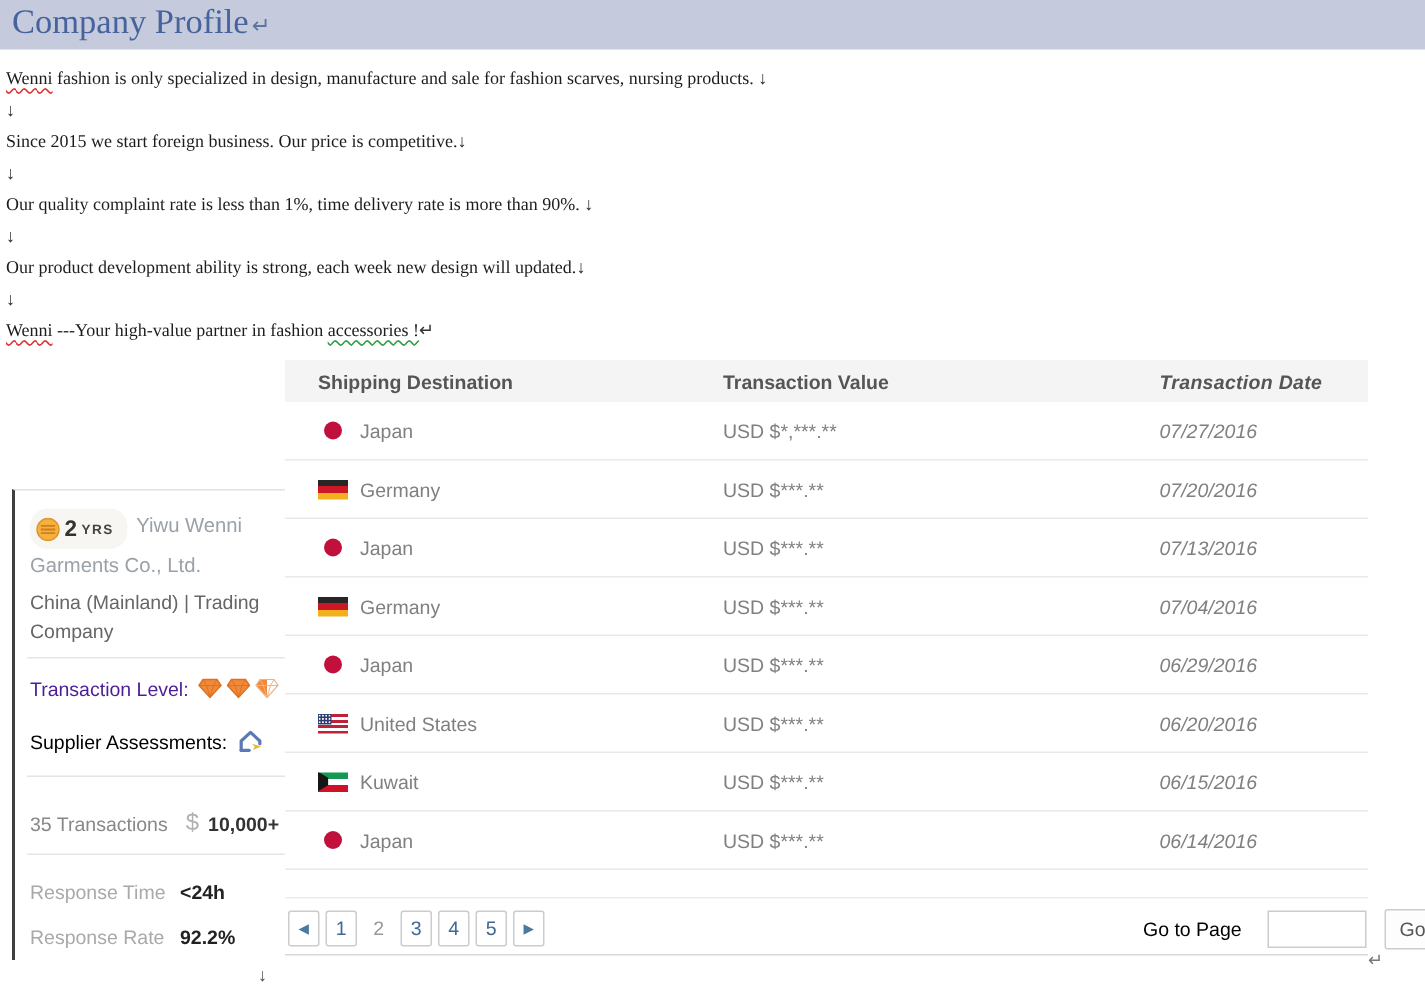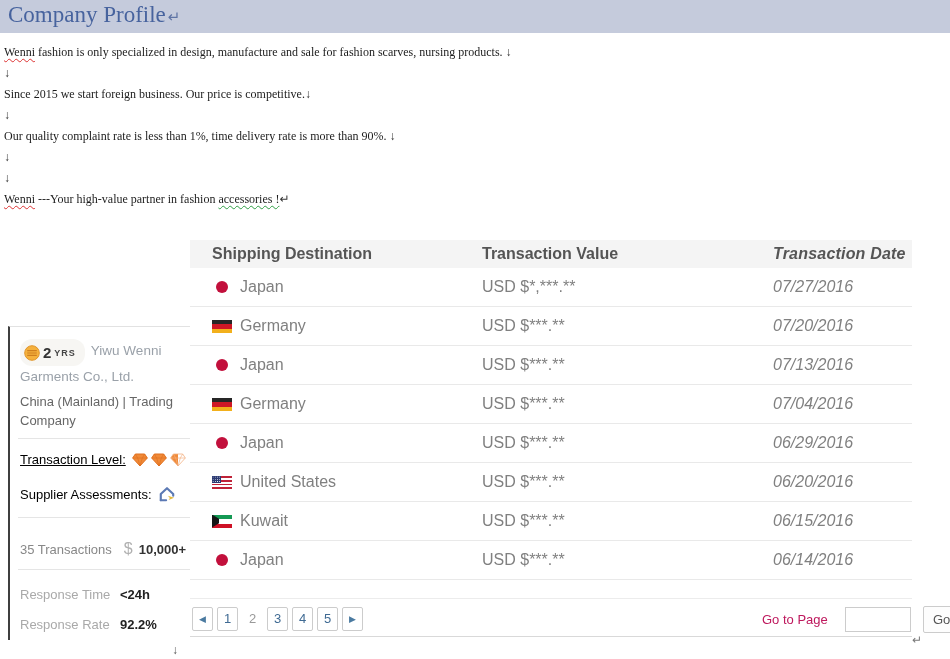--- a/index.html
+++ b/index.html
@@ -15,21 +15,21 @@
 
   
   .about { position:absolute; left:4px; top:42px; width:900px;
            font-family:"Liberation Serif", serif; font-size:12px; color:#1c1c1c; line-height:21px; }
   .about .ln { height:21px; white-space:nowrap; }
   .spell-red  { text-decoration:underline wavy #d33; text-decoration-thickness:1px; text-underline-offset:2px; }
   .spell-grn  { text-decoration:underline wavy #2f9e44; text-decoration-thickness:1px; text-underline-offset:2px; }
   .mark { color:#333; }
 
   
-  .txtable { position:absolute; left:190px; top:240px; width:722px; font-size:16px; }
+  .txtable { position:absolute; left:190px; top:240px; width:722px; font-size:13px; }
   .thead { display:flex; align-items:center; height:28px; background:#f4f4f4; color:#555; font-weight:bold; }
   .trow  { display:flex; align-items:center; height:39px; border-bottom:1px solid #e9e9e9; color:#808080; }
   .c1 { width:292px; padding-left:22px; display:flex; align-items:center; }
   .c2 { width:291px; }
   .c3 { flex:1;font-style:italic; }
   .thead .c3 { letter-spacing:0.2px; }
 
   .flag { width:20px; height:13px; margin-right:8px; position:relative; flex:none; display:inline-block; }
   .flag[data-flag="japan"] { background:transparent; }
   .flag[data-flag="japan"]::after { content:""; position:absolute; left:4px; top:0.5px; width:12px; height:12px;
@@ -44,39 +44,39 @@
 
   
   .pager-line-top { position:absolute; left:190px; top:598px; width:722px; height:1px; background:#ececec; }
   .pager-line-bot { position:absolute; left:190px; top:636px; width:722px; height:1px; background:#d9d9d9; }
   .pager { position:absolute; left:190px; top:605px; width:760px; height:30px; }
   .pbtns { position:absolute; left:2px; top:2px; display:flex; gap:4px; align-items:center; }
   .pbtn { min-width:21px; height:24px; line-height:22px; text-align:center; background:#fff;
           border:1px solid #ccc; border-radius:2px; color:#3f6a93; font-size:13px; cursor:pointer; }
   .pbtn.arrow { font-size:9px; color:#4a7aa0; }
   .pcur { min-width:21px; height:24px; line-height:24px; text-align:center; color:#999; font-size:13px; }
-  .goto-label { position:absolute; left:572px; top:7px; color:#be185d; font-size:13px; }
+  .goto-label { position:absolute; left:572px; top:7px; color:#000000; font-size:13px; }
   .goto-input { position:absolute; left:655px; top:2px; width:66px; height:25px; border:1px solid #ccc;
                 background:#fff; font-size:13px; padding:0 4px; }
   .goto-btn { position:absolute; left:733px; top:1px; width:62px; height:27px; background:#fdfdfd;
               border:1px solid #ccc; border-radius:2px; color:#555; font-size:13px; text-align:left;
               padding-left:9px; cursor:pointer; }
 
   
   .sidepanel { position:absolute; left:8px; top:326px; width:182px; height:314px;
                border-left:2px solid #3f3f3f; border-top:1px solid #e2e2e2; background:#fff; font-size:13px; }
   .sp-divider { position:absolute; left:8px; height:1px; background:#e5e5e5; width:172px; }
   .company-block { position:absolute; left:10px; top:12px; width:168px; color:#9aa1a9;
                    font-size:13.5px; line-height:21px; }
   .yrs-pill { display:inline-flex; align-items:center; gap:3px; background:#f7f6f3; border-radius:12px;
               padding:2px 9px 2px 4px; margin-right:6px; vertical-align:-6px; }
   .yrs-num { font-weight:bold; color:#333; font-size:15px; }
   .yrs-suf { font-size:9px; color:#444; letter-spacing:1px; font-weight:bold; padding-top:2px; }
   .location-block { position:absolute; left:10px; top:65px; width:160px; color:#666; line-height:19px; }
-  .level-row { position:absolute; left:10px; top:125px; display:flex; align-items:flex-end; gap:4px; color:#000000;text-decoration:underline; }
+  .level-row { position:absolute; left:10px; top:125px; display:flex; align-items:flex-start; gap:4px; color:#4c1d95; }
   .assess-row { position:absolute; left:10px; top:159px; display:flex; align-items:center; gap:6px; color:#000000; }
   .trans-row { position:absolute; left:10px; top:213px; display:flex; align-items:center; gap:6px; color:#888; }
   .trans-row .dollar { color:#b0b0b0; font-size:16px; margin-left:6px; }
   .trans-row .amount { color:#333; font-weight:bold; }
   .resp-row { position:absolute; left:10px; color:#a9a9a9; }
   .resp-row .val { position:absolute; left:100px; top:0; color:#222; font-weight:bold; white-space:nowrap; }
   .diamonds { display:inline-flex; gap:3px; margin-left:2px; }
 
   .stray-down { position:absolute; left:172px; top:643px; color:#555; font-size:12px; }
   .stray-ret  { position:absolute; left:912px; top:633px; color:#777; font-size:12px; }
@@ -90,20 +90,21 @@
     <div class="t"><span>Company Profile</span><span class="ret">↵</span></div>
   </div>
 
   <div class="about">
     <div class="ln"><span class="spell-red">Wenni</span><span> fashion is only specialized in design, manufacture and sale for fashion scarves, nursing products. </span><span class="mark">↓</span></div>
     <div class="ln mark">↓</div>
     <div class="ln"><span>Since 2015 we start foreign business. Our price is competitive.</span><span class="mark">↓</span></div>
     <div class="ln mark">↓</div>
     <div class="ln"><span>Our quality complaint rate is less than 1%, time delivery rate is more than 90%. </span><span class="mark">↓</span></div>
     <div class="ln mark">↓</div>
+    <div class="ln"><span>Our product development ability is strong, each week new design will updated.</span><span class="mark">↓</span></div>
     <div class="ln mark">↓</div>
     <div class="ln"><span class="spell-red">Wenni</span><span> ---Your high-value partner in fashion </span><span class="spell-grn">accessories !</span><span class="mark">↵</span></div>
   </div>
 
   <div class="txtable">
     <div class="thead">
       <div class="c1">Shipping Destination</div>
       <div class="c2">Transaction Value</div>
       <div class="c3">Transaction Date</div>
     </div>

